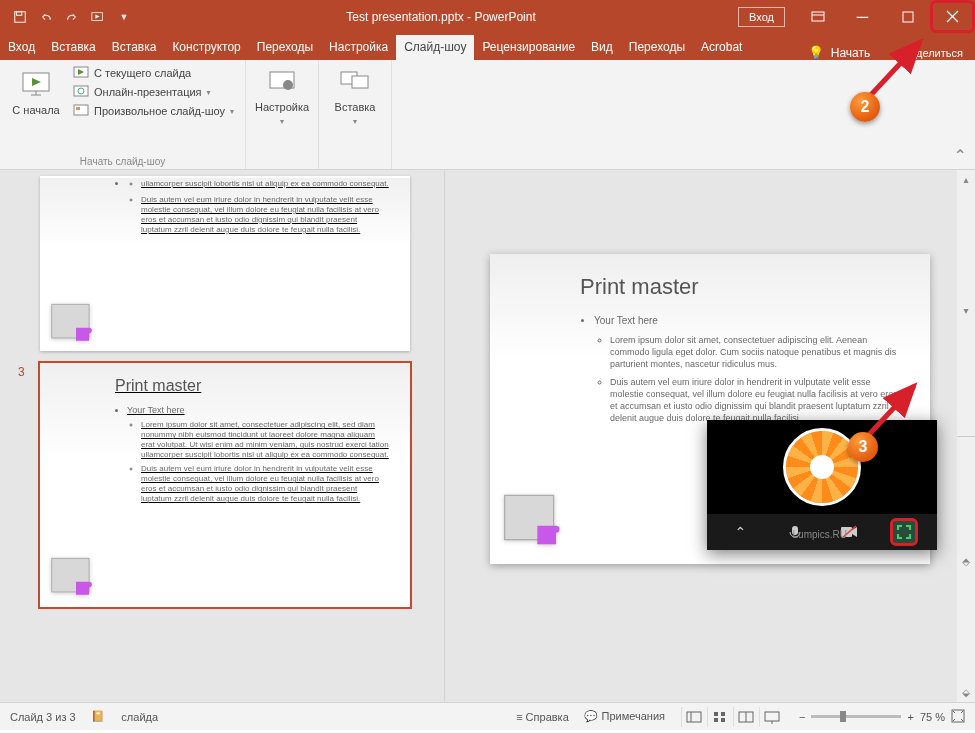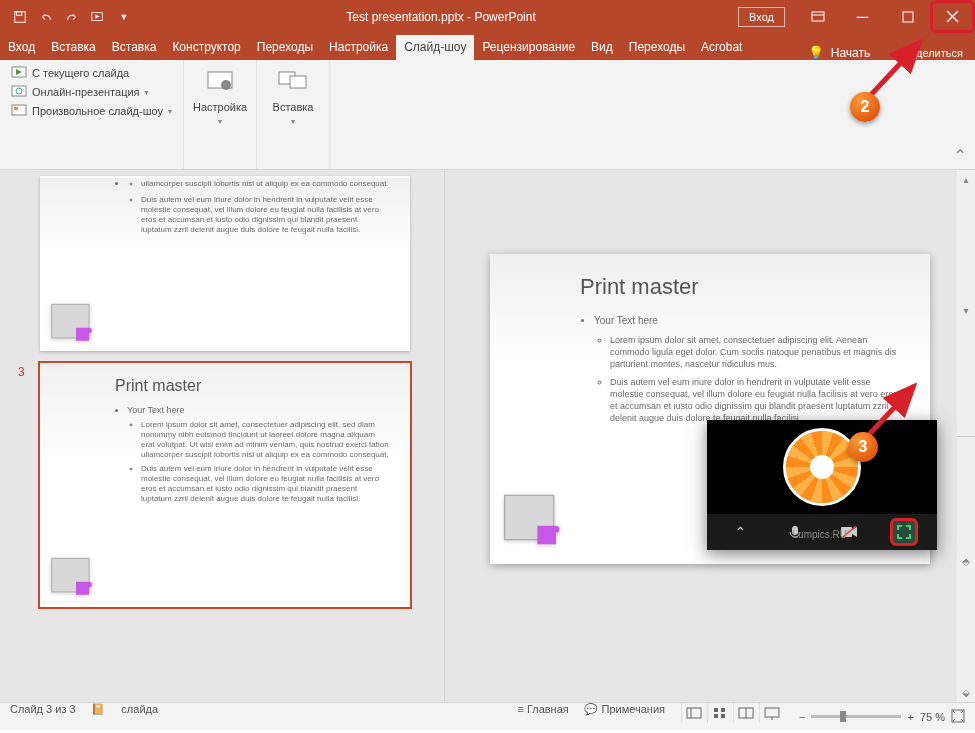--- a/index.html
+++ b/index.html
@@ -27,21 +27,21 @@
 .group-body { display:flex; gap:6px; }
 .big-btn { display:flex; flex-direction:column; align-items:center; justify-content:center; width:56px; font-size:11px; text-align:center; color:#444; cursor:pointer; gap:4px; }
 .big-btn .icon-box { width:32px; height:32px; display:flex; align-items:center; justify-content:center; }
 .col-btns { display:flex; flex-direction:column; gap:3px; font-size:11px; color:#444; }
 .col-btns div { display:flex; align-items:center; gap:5px; cursor:pointer; padding:1px 3px; }
 .group-label { font-size:10px; color:#888; text-align:center; padding-top:2px; }
 .ribbon-collapse { margin-left:auto; padding:4px 8px; color:#888; align-self:flex-end; cursor:pointer; }
 
 
 .work { display:flex; height:532px; }
-.slide-panel { width:445px; background:#e6e6e6; overflow:auto; border-right:1px solid #d4d4d4; }
+.slide-panel { width:445px; background:#e6e6e6; overflow:auto; border-right:1px solid #d4d4d4;text-decoration:underline; }
 .slide-item { display:flex; gap:8px; padding:6px 10px 6px 40px; position:relative; }
 .slide-num { position:absolute; left:18px; top:8px; color:#b7472a; font-size:12px; }
 .thumb { background:#fff; width:370px; box-shadow:0 1px 3px rgba(0,0,0,.25); position:relative; overflow:hidden; }
 .thumb.selected { outline:3px solid #c44a2e; outline-offset:-1px; }
 .thumb-half { height:175px; }
 .thumb-full { height:244px; }
 .thumb-body { padding:14px 20px 14px 75px; font-size:9px; color:#6a6a6a; position:relative; height:100%; background:linear-gradient(#f0f0f0,#fff 40%); }
 .thumb-body h3 { font-size:16px; color:#555; font-weight:normal; margin-bottom:10px; }
 .thumb-body ul { list-style:disc; padding-left:12px; }
 .thumb-body ul ul { list-style:circle; font-size:8px; padding-left:14px; margin-top:2px; }
@@ -63,21 +63,21 @@
 .orange { width:78px; height:78px; border-radius:50%; background:radial-gradient(circle,#ffb347 0%,#ff8c1a 55%,#e67300 100%); position:relative; overflow:hidden; border:3px solid #fff; }
 .orange::before { content:""; position:absolute; top:50%; left:50%; width:100%; height:100%; transform:translate(-50%,-50%); background:repeating-conic-gradient(#ffb347 0 18deg,#ff8c1a 18deg 36deg); border-radius:50%; }
 .orange::after { content:""; position:absolute; top:50%; left:50%; width:24px; height:24px; background:#fff; border-radius:50%; transform:translate(-50%,-50%); }
 .zoom-bar { height:36px; background:#1a1a1a; display:flex; align-items:center; justify-content:space-around; padding:0 6px; }
 .zoom-bar span { width:28px; height:28px; display:flex; align-items:center; justify-content:center; color:#ccc; cursor:pointer; font-size:14px; position:relative; }
 .zoom-watermark { position:absolute; right:90px; bottom:10px; color:#888; font-size:10px; pointer-events:none; }
 .expand-highlight { border:3px solid #d8202a; border-radius:6px; background:#2a4a3a; }
 .expand-highlight svg { color:#3bd46a; }
 
 
-.statusbar { height:28px; background:#f3f3f3; border-top:1px solid #d4d4d4; display:flex; font-size:11px; color:#555; padding:0 10px; gap:16px; }
+.statusbar { height:28px; background:#f3f3f3; border-top:1px solid #d4d4d4; display:flex; align-items:center; font-size:11px; color:#555; padding:0 10px; gap:16px; }
 .statusbar .spacer { flex:1; }
 .view-btns { display:flex; gap:2px; }
 .view-btns span { width:24px; height:20px; display:flex; align-items:center; justify-content:center; cursor:pointer; border-left:1px solid #ddd; }
 .zoom-ctrl { display:flex; align-items:center; gap:6px; }
 .zoom-slider { width:90px; height:3px; background:#bbb; position:relative; }
 .zoom-slider::after { content:""; position:absolute; left:32%; top:-4px; width:6px; height:11px; background:#888; }
 
 
 .badge { position:absolute; width:30px; height:30px; border-radius:50%; background:radial-gradient(circle at 35% 30%,#ff9a3a,#e25b0e 70%); color:#fff; font-weight:bold; font-size:16px; display:flex; align-items:center; justify-content:center; box-shadow:0 2px 5px rgba(0,0,0,.4); z-index:20; }
 .arrow { position:absolute; z-index:19; pointer-events:none; }
@@ -154,20 +154,31 @@
     <span style="font-size:13px">💡</span>
     <span>Начать</span>
     <span style="width:20px"></span>
     <span style="font-size:11px">Поделиться</span>
   </div>
 </div>
 
 <div class="ribbon">
   <div class="ribbon-group">
     <div class="group-body">
+      <div class="big-btn">
+        <div class="icon-box">
+            <svg width="30" height="26" viewBox="0 0 30 26">
+              <rect x="2" y="2" width="26" height="18" fill="#fff" stroke="#888"></rect>
+              <polygon points="11,7 11,15 20,11" fill="#5a8f3c"></polygon>
+              <line x1="15" y1="20" x2="15" y2="24" stroke="#888"></line>
+              <line x1="10" y1="24" x2="20" y2="24" stroke="#888"></line>
+            </svg>
+          </div>
+        <span>С начала</span>
+      </div>
       <div class="col-btns">
         <div>
             <svg width="16" height="14">
               <rect x="1" y="1" width="14" height="10" fill="#fff" stroke="#888"></rect>
               <polygon points="5,3 5,9 11,6" fill="#5a8f3c"></polygon>
             </svg>
             <span>С текущего слайда</span>
           </div>
         <div>
             <svg width="16" height="14">
@@ -180,20 +191,21 @@
         <div>
             <svg width="16" height="14">
               <rect x="1" y="1" width="14" height="10" fill="#fff" stroke="#888"></rect>
               <rect x="3" y="3" width="4" height="3" fill="#c96"></rect>
             </svg>
             <span>Произвольное слайд-шоу</span>
             <span style="font-size:8px;color:#888">▾</span>
           </div>
       </div>
     </div>
+    <div class="group-label">Начать слайд-шоу</div>
   </div>
   <div class="ribbon-group">
     <div class="big-btn">
       <div class="icon-box">
           <svg width="28" height="24">
             <rect x="2" y="3" width="24" height="16" fill="#fff" stroke="#888"></rect>
             <circle cx="20" cy="16" r="5" fill="#888"></circle>
           </svg>
         </div>
       <span>Настройка</span>
@@ -311,21 +323,21 @@
       <div class="zoom-watermark">Lumpics.RU</div>
     </div>
   </div>
 </div>
 
 <div class="statusbar">
   <span>Слайд 3 из 3</span>
   <span>📔</span>
   <span>слайда</span>
   <div class="spacer"></div>
-  <span>≡ <span>Главная</span></span>
+  <span>≡ <span>Справка</span></span>
   <span>💬 <span>Примечания</span></span>
   <div class="view-btns">
     <span>
         <svg width="16" height="14" stroke="#666" fill="none">
           <rect x="1" y="2" width="14" height="10"></rect>
           <line x1="5" y1="2" x2="5" y2="12"></line>
         </svg>
       </span>
     <span>
         <svg width="16" height="14" fill="#666">

